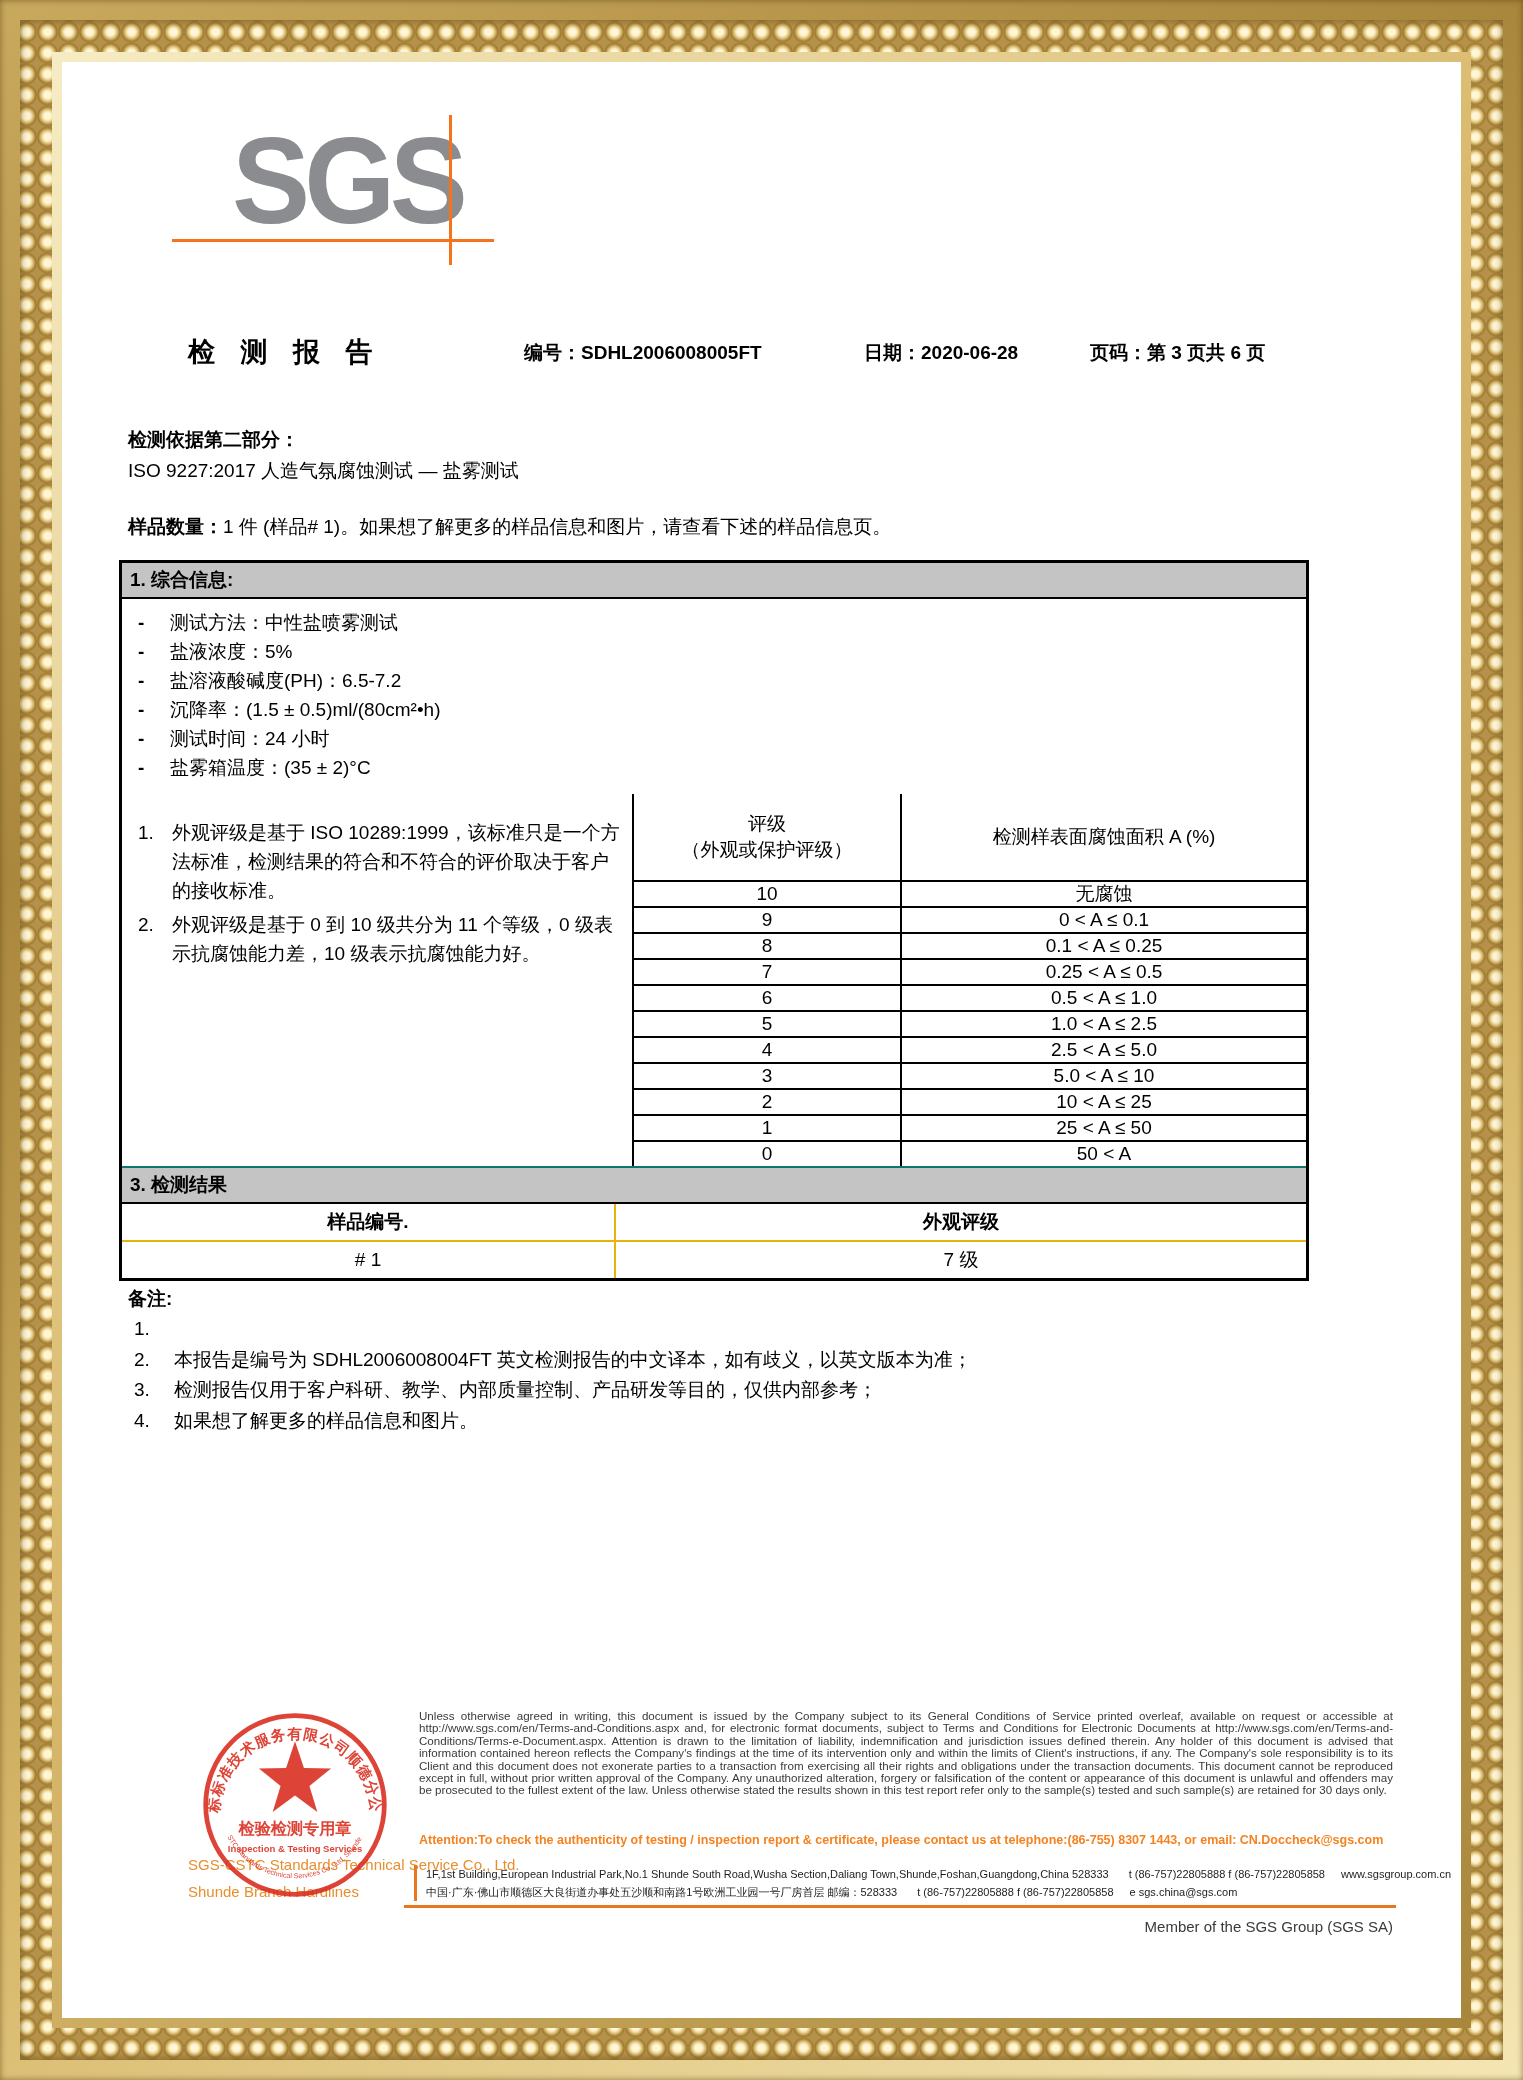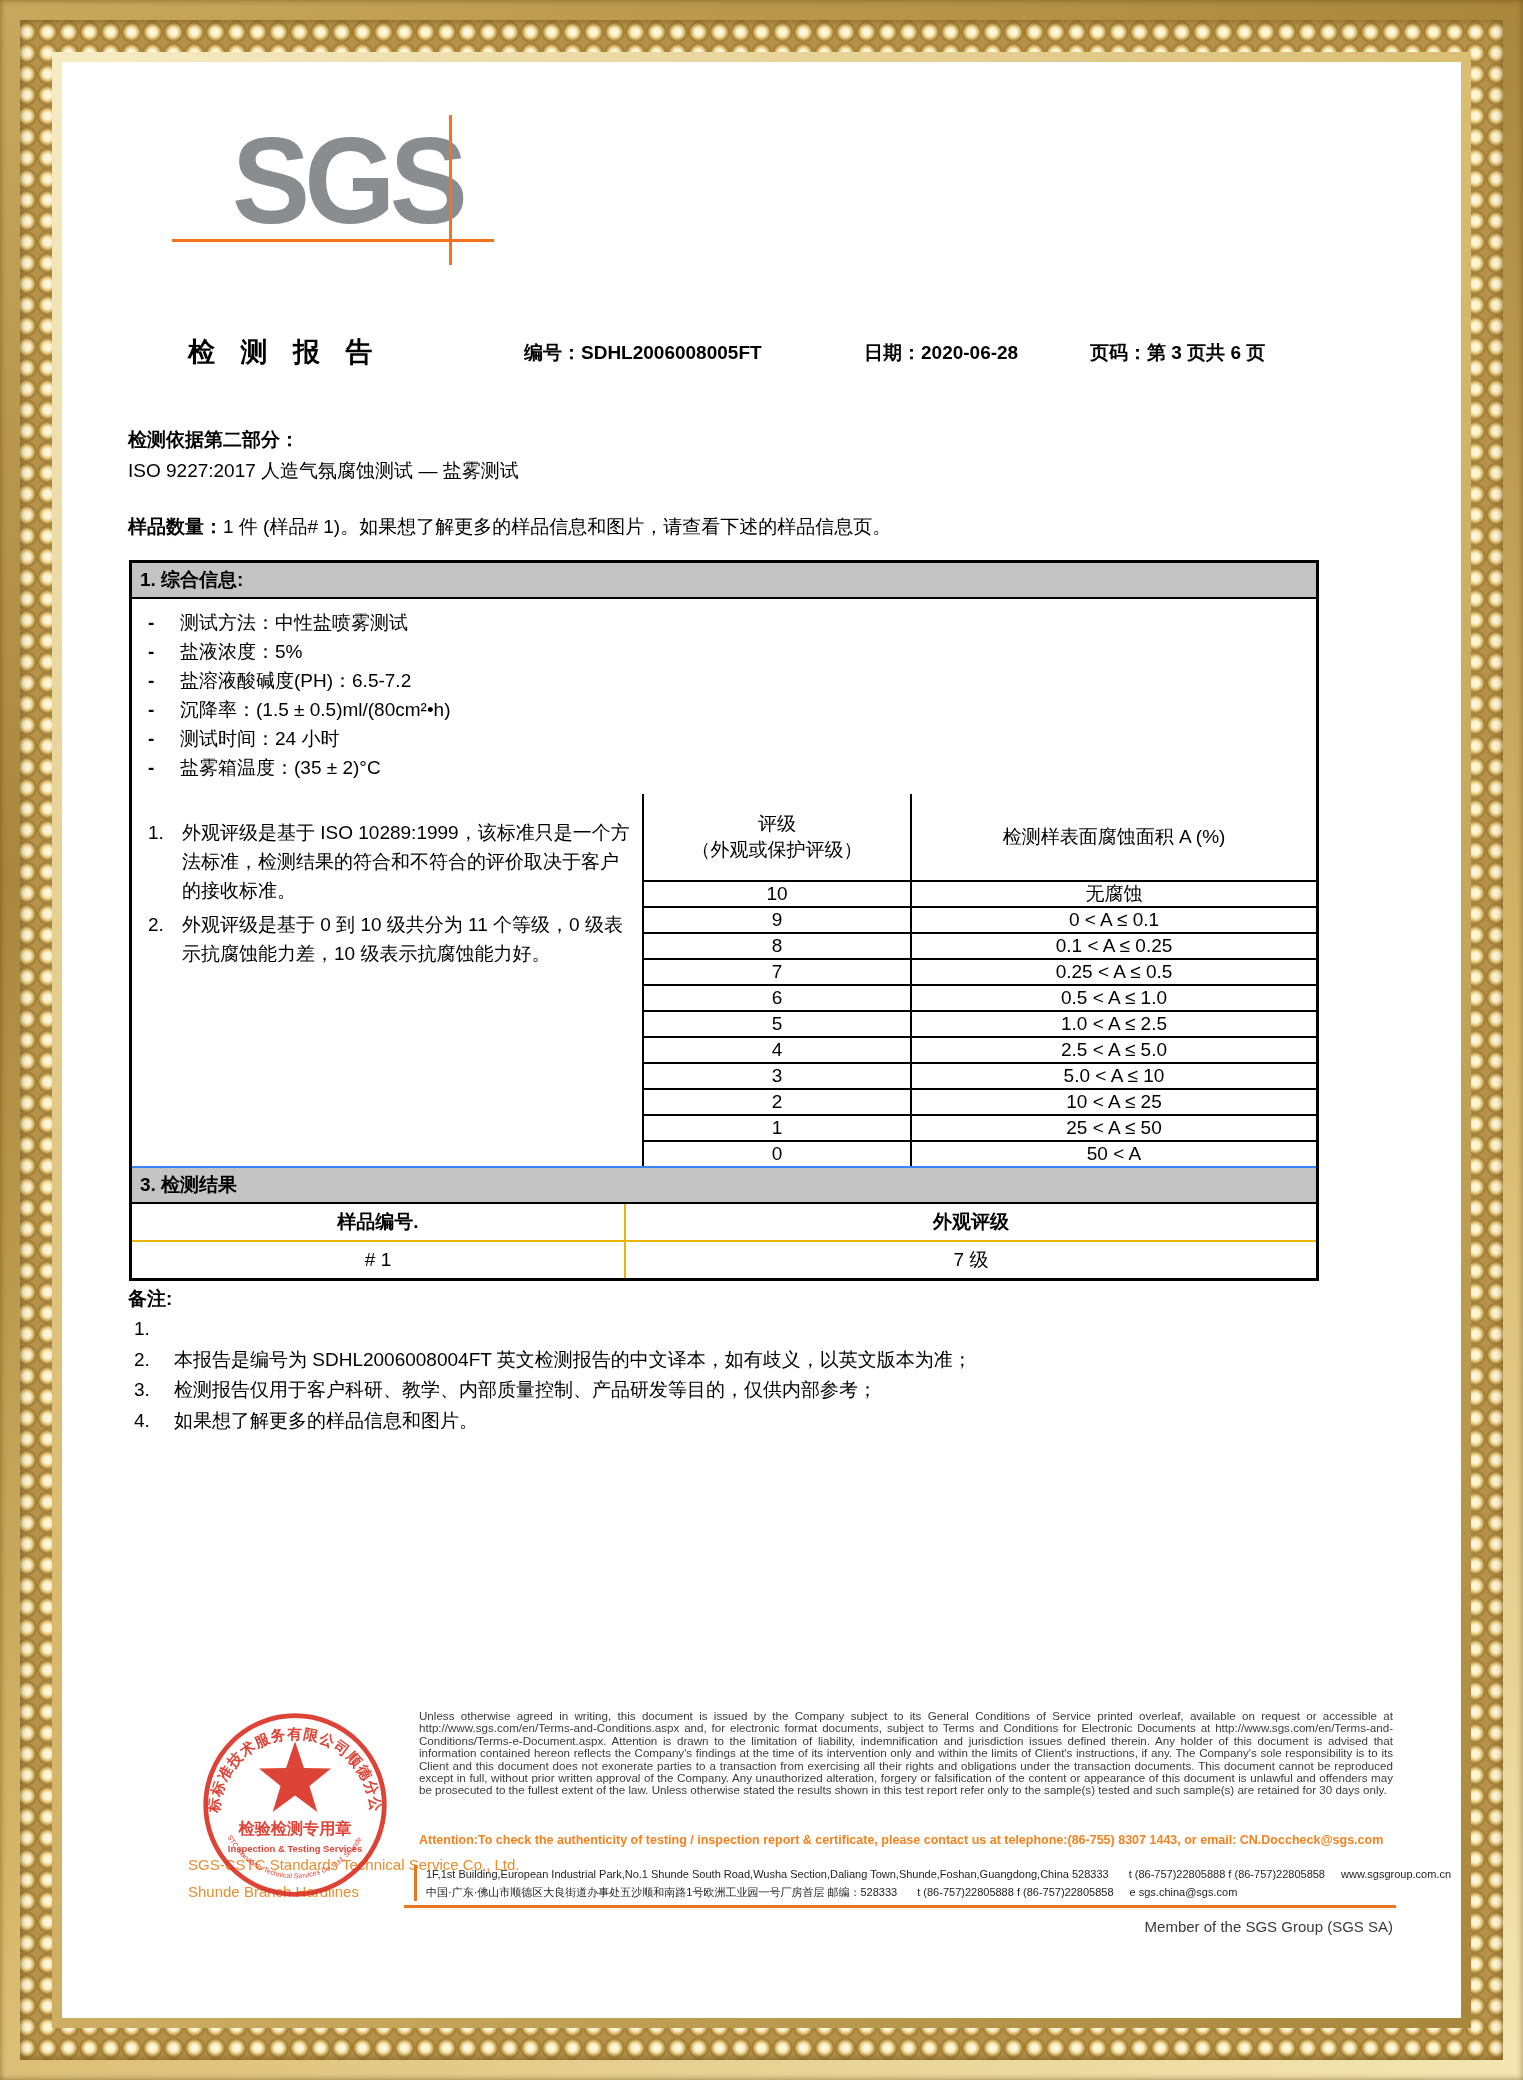--- a/index.html
+++ b/index.html
@@ -29,25 +29,25 @@
   .rpt-meta{position:absolute;top:6px;font-size:19px;white-space:nowrap;}
   .m1{left:462px;} .m2{left:802px;} .m3{left:1028px;}
 
   
   .basis{position:absolute;left:66px;top:362px;font-size:19px;line-height:31px;}
   .basis .b-head{font-weight:bold;}
   .sampleqty{position:absolute;left:66px;top:452px;font-size:19px;}
   .sampleqty .q-label{font-weight:bold;}
 
   
-  .doc-table{position:absolute;left:67px;top:498px;width:1190px;box-sizing:border-box;border:3px solid #000;background:#fff;}
+  .doc-table{position:absolute;left:57px;top:498px;width:1190px;box-sizing:border-box;border:3px solid #000;background:#fff;}
   .sec-bar{background:#c4c4c4;font-weight:bold;font-size:19px;padding:4px 8px 5px;line-height:25px;}
   .bar1{border-bottom:2px solid #000;}
   .bar2{border-top:2px solid #000;border-bottom:2px solid #000;}
-  .bar3{border-top:2px solid #3b82f6;border-bottom:2px solid #000;}
+  .bar3{border-top:2px solid #0f766e;border-bottom:2px solid #000;}
   .info-cell{padding:9px 0 12px;}
   .info-row{display:flex;font-size:19px;line-height:29px;}
   .info-row .dash{margin-left:16px;width:32px;font-weight:bold;}
   .rt,.s3t{width:100%;border-collapse:collapse;border-style:hidden;table-layout:fixed;}
   .rt td{border:2px solid #000;text-align:center;font-size:19px;padding:0;}
   .rt .notes-cell{width:490px;text-align:left;vertical-align:top;padding:24px 12px 6px 8px;}
   .rt .gradecol{width:266px;}
   .rt tr.hdr td{height:86px;}
   .rt tr.r td{height:24px;line-height:24px;}
   .hdr-grade div{line-height:26px;}

